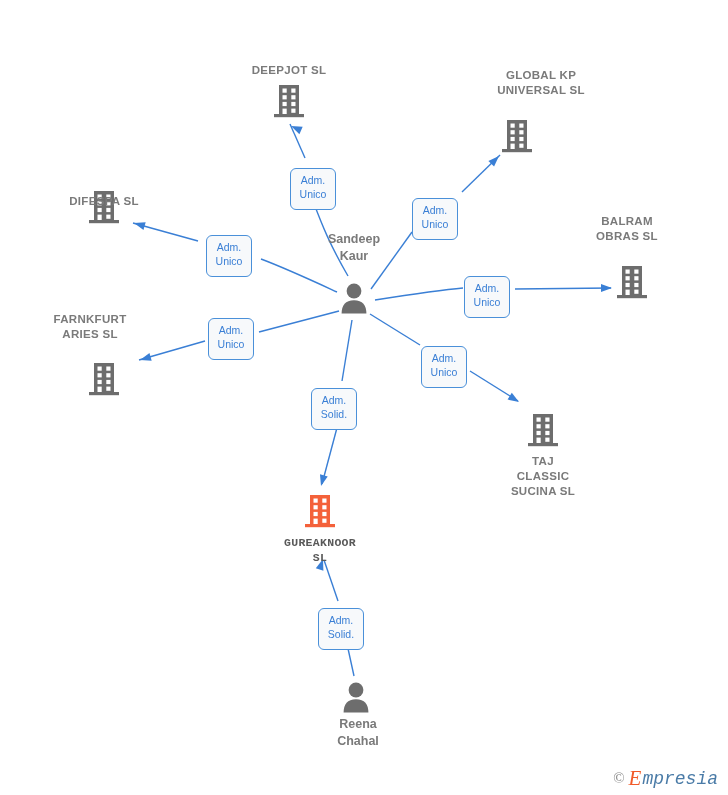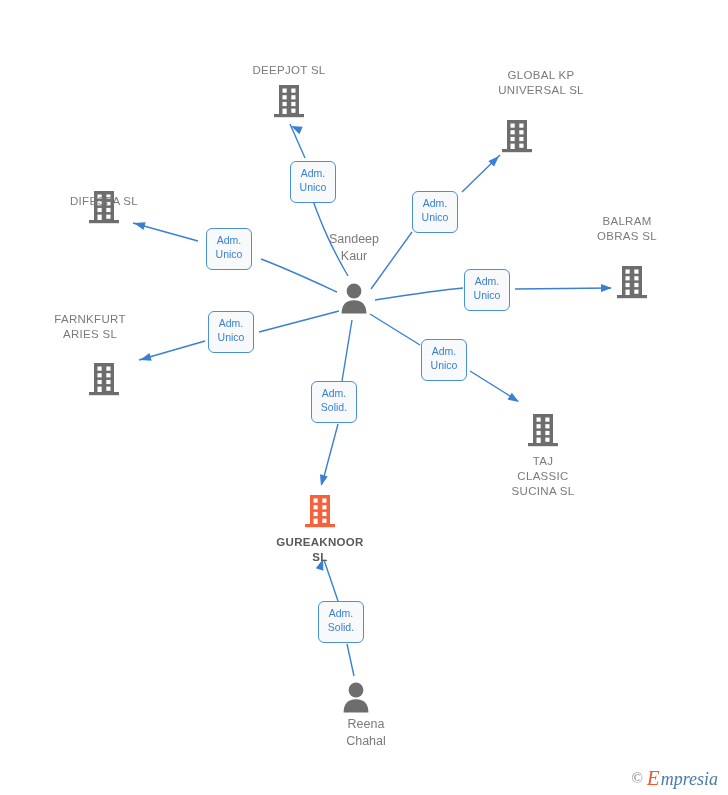--- a/index.html
+++ b/index.html
@@ -27,20 +27,21 @@
   .node-label {
     position: absolute;
     text-align: center;
     color: #7a7a7a;
     font-size: 11.5px;
     line-height: 15px;
     letter-spacing: 0.3px;
     white-space: pre-line;
     pointer-events: none;
     font-family: "Liberation Sans", sans-serif;
+    font-weight: bold;
   }
   .node-label.focus {
     color: #595959;
     font-weight: bold;
   }
   .node-label.person {
     font-size: 12.5px;
     line-height: 17px;
     color: #7a7a7a;
     letter-spacing: 0;
@@ -54,20 +55,21 @@
     border: 1.3px solid #4a90d9;
     border-radius: 6px;
     background: #f7f9fb;
     color: #3a7fd5;
     font-size: 10.5px;
     line-height: 14px;
     text-align: center;
     padding: 4px 5px 4px 5px;
     white-space: pre-line;
     font-family: "Liberation Sans", sans-serif;
+    margin-top: 7px;
   }
   .watermark {
     position: absolute;
     right: 10px;
     bottom: 6px;
     display: flex;
     align-items: center;
     gap: 4px;
   }
   .wm-c {
@@ -79,21 +81,21 @@
     color: #f15a29;
     font-size: 21px;
     font-style: italic;
     font-family: "Liberation Serif", serif;
     line-height: 1;
   }
   .wm-rest {
     color: #4a7ba7;
     font-size: 18px;
     font-style: italic;
-    font-family: Liberation Serif, serif;
+    font-family: Liberation Mono, monospace;
     line-height: 1;
     margin-left: -3px;
   }
 </style>
 </head>
 <body>
 
 <div id="canvas">
 
   <svg id="graph-svg" viewBox="0 0 728 795" xmlns="http://www.w3.org/2000/svg">
@@ -223,35 +225,35 @@
     <rect x="2" y="31" width="30" height="3.2" fill="#f4613a"></rect>
     <rect x="10.5" y="5.5" width="4.2" height="4.2" fill="#ffffff"></rect>
     <rect x="19.3" y="5.5" width="4.2" height="4.2" fill="#ffffff"></rect>
     <rect x="10.5" y="12.2" width="4.2" height="4.2" fill="#ffffff"></rect>
     <rect x="19.3" y="12.2" width="4.2" height="4.2" fill="#ffffff"></rect>
     <rect x="10.5" y="18.9" width="4.2" height="4.2" fill="#ffffff"></rect>
     <rect x="19.3" y="18.9" width="4.2" height="4.2" fill="#ffffff"></rect>
     <rect x="10.5" y="25.6" width="4.2" height="5.4" fill="#ffffff"></rect>
     <rect x="19.3" y="25.6" width="4.2" height="4.2" fill="#ffffff"></rect>
   </svg></div>
-      <div class="node-label focus" style="width: 180px; left: 230px; top: 535px;">GUREAKNOOR
+      <div class="node-label focus" style="width: 180px; left: 230px; top: 535px; font-family: Liberation Mono, monospace;">GUREAKNOOR
 SL</div>
       <div class="icon-wrap" style="left: 339px; top: 282px;">
   <svg width="30" height="34" viewBox="0 0 30 34" xmlns="http://www.w3.org/2000/svg">
     <circle cx="15" cy="9" r="7.4" fill="#6d6d6d"></circle>
     <path d="M 15 18.2 C 6.4 18.2 2.6 23.4 2.6 31.5 L 27.4 31.5 C 27.4 23.4 23.6 18.2 15 18.2 Z" fill="#6d6d6d"></path>
   </svg></div>
       <div class="node-label person" style="width: 180px; left: 264px; top: 231px;">Sandeep
 Kaur</div>
       <div class="icon-wrap" style="left: 341px; top: 681px;">
   <svg width="30" height="34" viewBox="0 0 30 34" xmlns="http://www.w3.org/2000/svg">
     <circle cx="15" cy="9" r="7.4" fill="#6d6d6d"></circle>
     <path d="M 15 18.2 C 6.4 18.2 2.6 23.4 2.6 31.5 L 27.4 31.5 C 27.4 23.4 23.6 18.2 15 18.2 Z" fill="#6d6d6d"></path>
   </svg></div>
-      <div class="node-label person" style="width: 180px; left: 276px; top: 716px;">Reena
+      <div class="node-label person" style="width: 180px; left: 268px; top: 716px;">Reena
 Chahal</div>
     </div>
   <div id="chips-layer">
       <div class="edge-chip" style="width: 46px; height: 42px; left: 290px; top: 161px;">Adm.
 Unico</div>
       <div class="edge-chip" style="width: 46px; height: 42px; left: 412px; top: 191px;">Adm.
 Unico</div>
       <div class="edge-chip" style="width: 46px; height: 42px; left: 206px; top: 228px;">Adm.
 Unico</div>
       <div class="edge-chip" style="width: 46px; height: 42px; left: 464px; top: 269px;">Adm.

